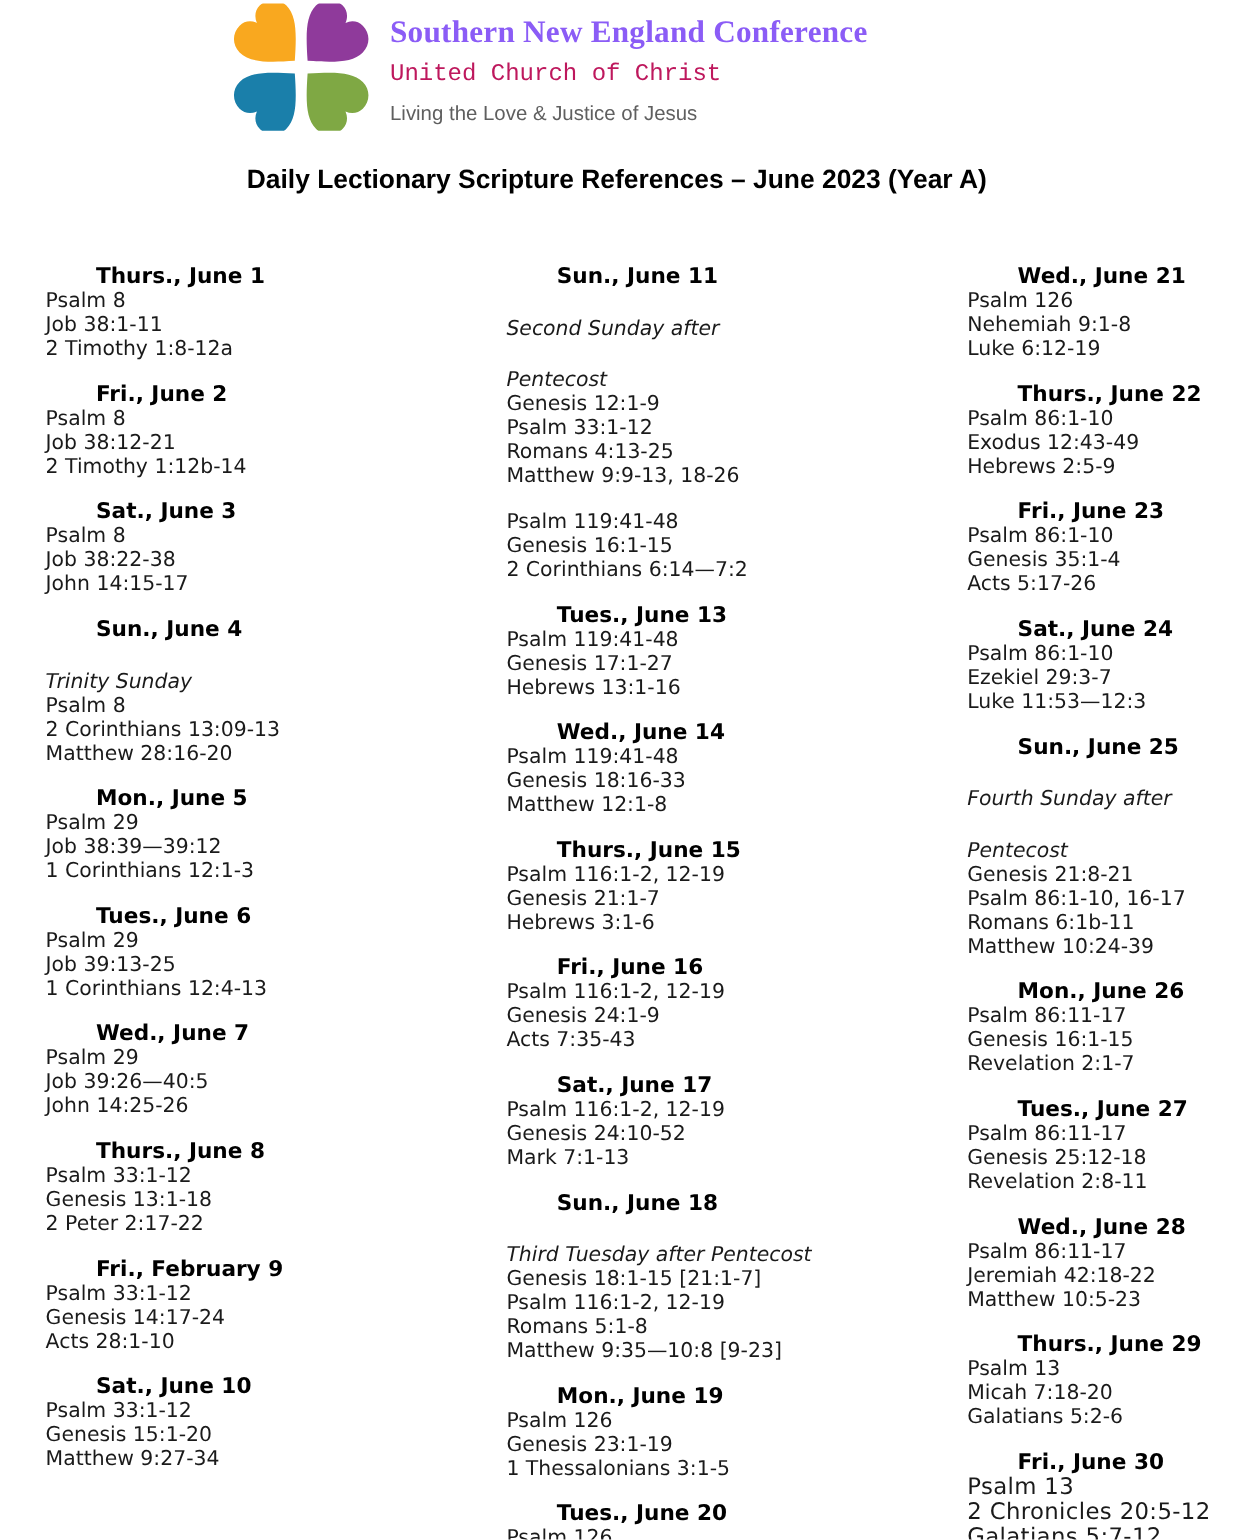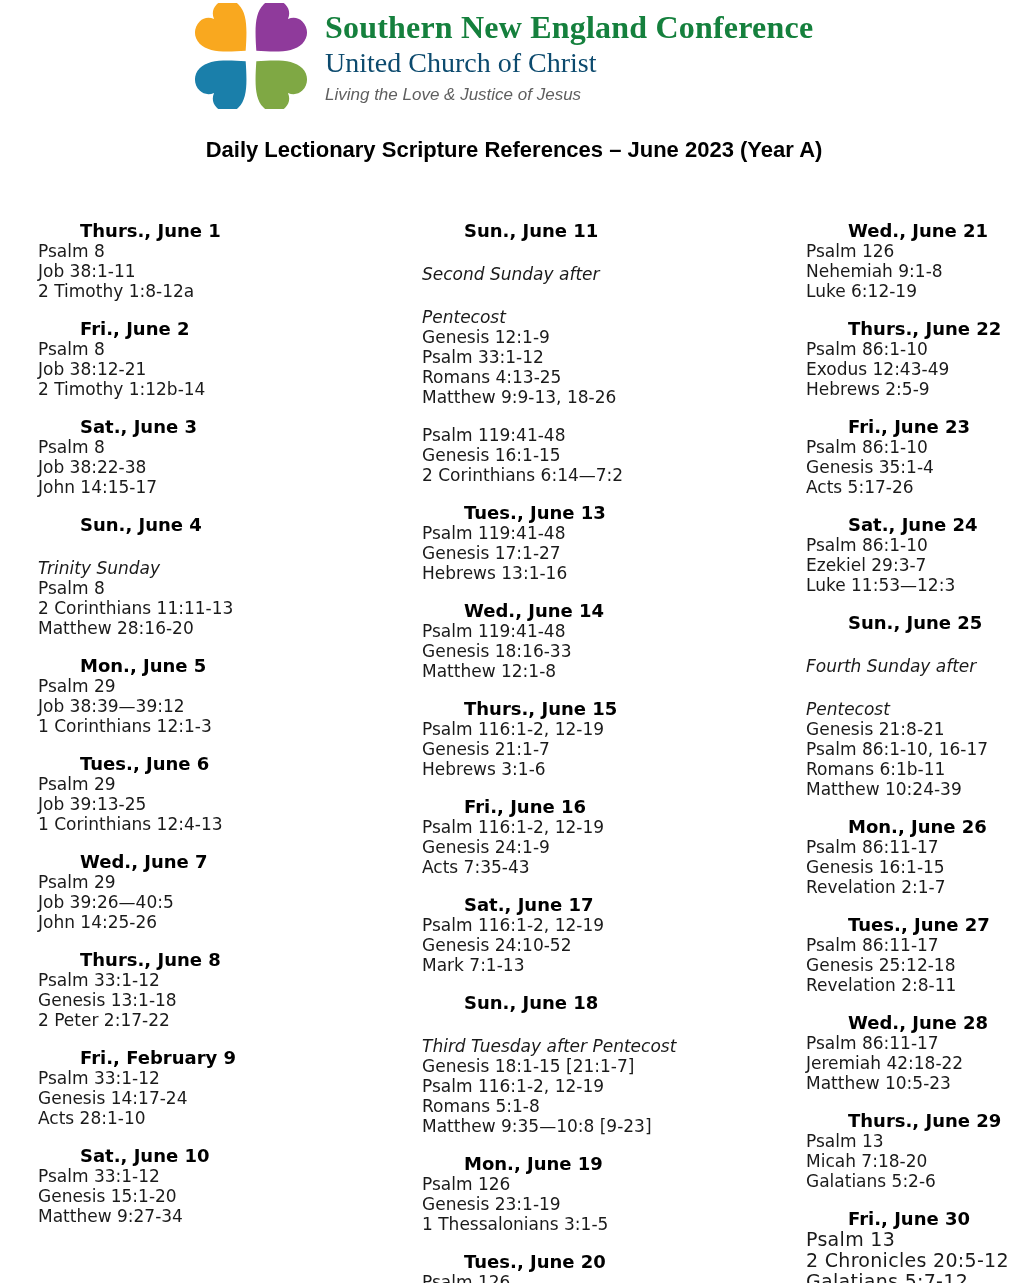--- a/index.html
+++ b/index.html
@@ -12,31 +12,31 @@
     overflow:hidden;
   }
   
   .logo {
     position:absolute; left:194px; top:3px;
     width:114px; height:106px;
   }
   .org-block { position:absolute; left:325px; top:10px; width:520px; }
   .org-name {
     font-family:"Liberation Serif", serif;
-    font-weight:bold; font-size:32px; line-height:34px;
-    color:#15803d; letter-spacing:0.2px;
+    font-weight:bold; font-size:26px; line-height:34px;
+    color:#8b5cf6; letter-spacing:0.2px;
   }
   .org-sub {
-    font-family:Liberation Serif, serif;
-    font-size:28px; line-height:27px; margin-top:5px;
-    color:#0c4a6e;
+    font-family:Liberation Mono, monospace;
+    font-size:20px; line-height:27px; margin-top:5px;
+    color:#be185d;
   }
   .tagline {
     font-family:"Liberation Sans", sans-serif;
-    font-style:italic; font-size:17px; line-height:20px; margin-top:9px;
+    font-size:17px; line-height:20px; margin-top:9px;
     color:#5f5f5f;
   }
   
   .page-title {
     position:absolute; left:0; top:137px; width:1028px;
     text-align:center;
     font-family:"Liberation Sans", sans-serif;
     font-weight:bold; font-size:22px;
     color:#000000;
   }
@@ -109,21 +109,21 @@
       <div class="entry">
         <div class="day">Sat., June 3</div>
         <div class="reading">Psalm 8</div>
         <div class="reading">Job 38:22-38</div>
         <div class="reading">John 14:15-17</div>
       </div>
       <div class="entry">
         <div class="day">Sun., June 4</div>
         <div class="note">Trinity Sunday</div>
         <div class="reading">Psalm 8</div>
-        <div class="reading">2 Corinthians 11:11-13</div>
+        <div class="reading">2 Corinthians 13:09-13</div>
         <div class="reading">Matthew 28:16-20</div>
       </div>
       <div class="entry">
         <div class="day">Mon., June 5</div>
         <div class="reading">Psalm 29</div>
         <div class="reading">Job 38:39—39:12</div>
         <div class="reading">1 Corinthians 12:1-3</div>
       </div>
       <div class="entry">
         <div class="day">Tues., June 6</div>

